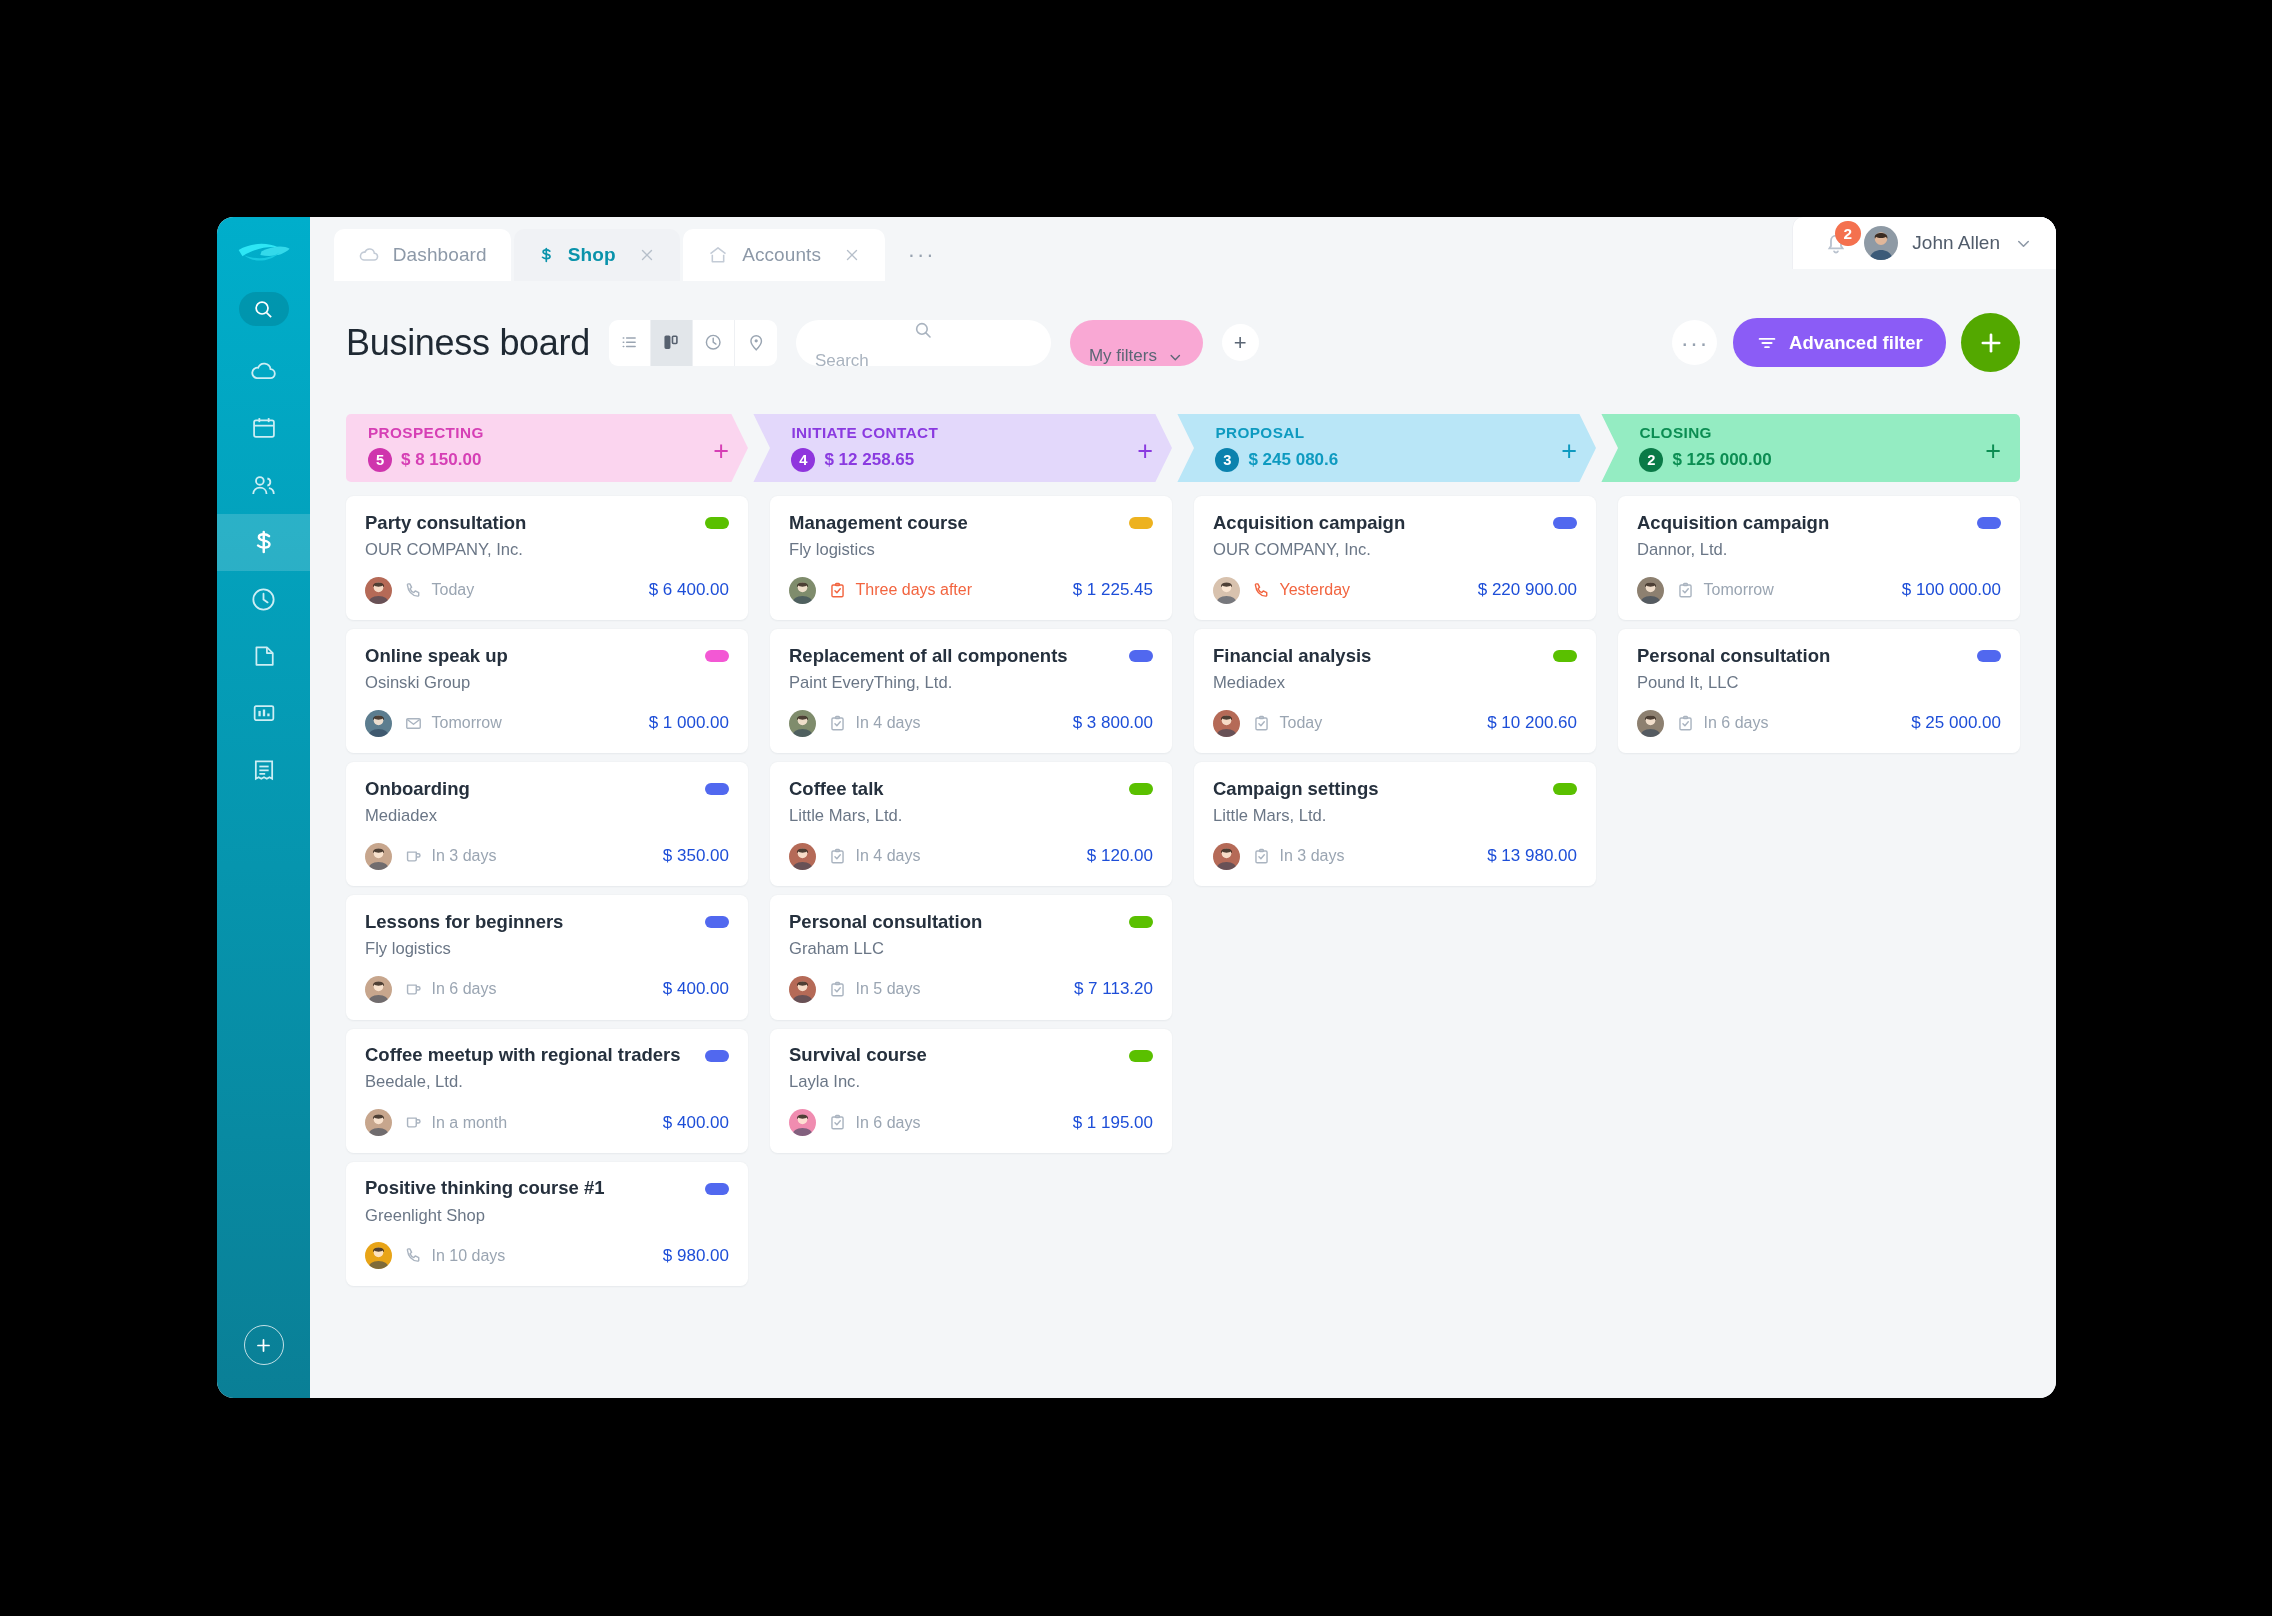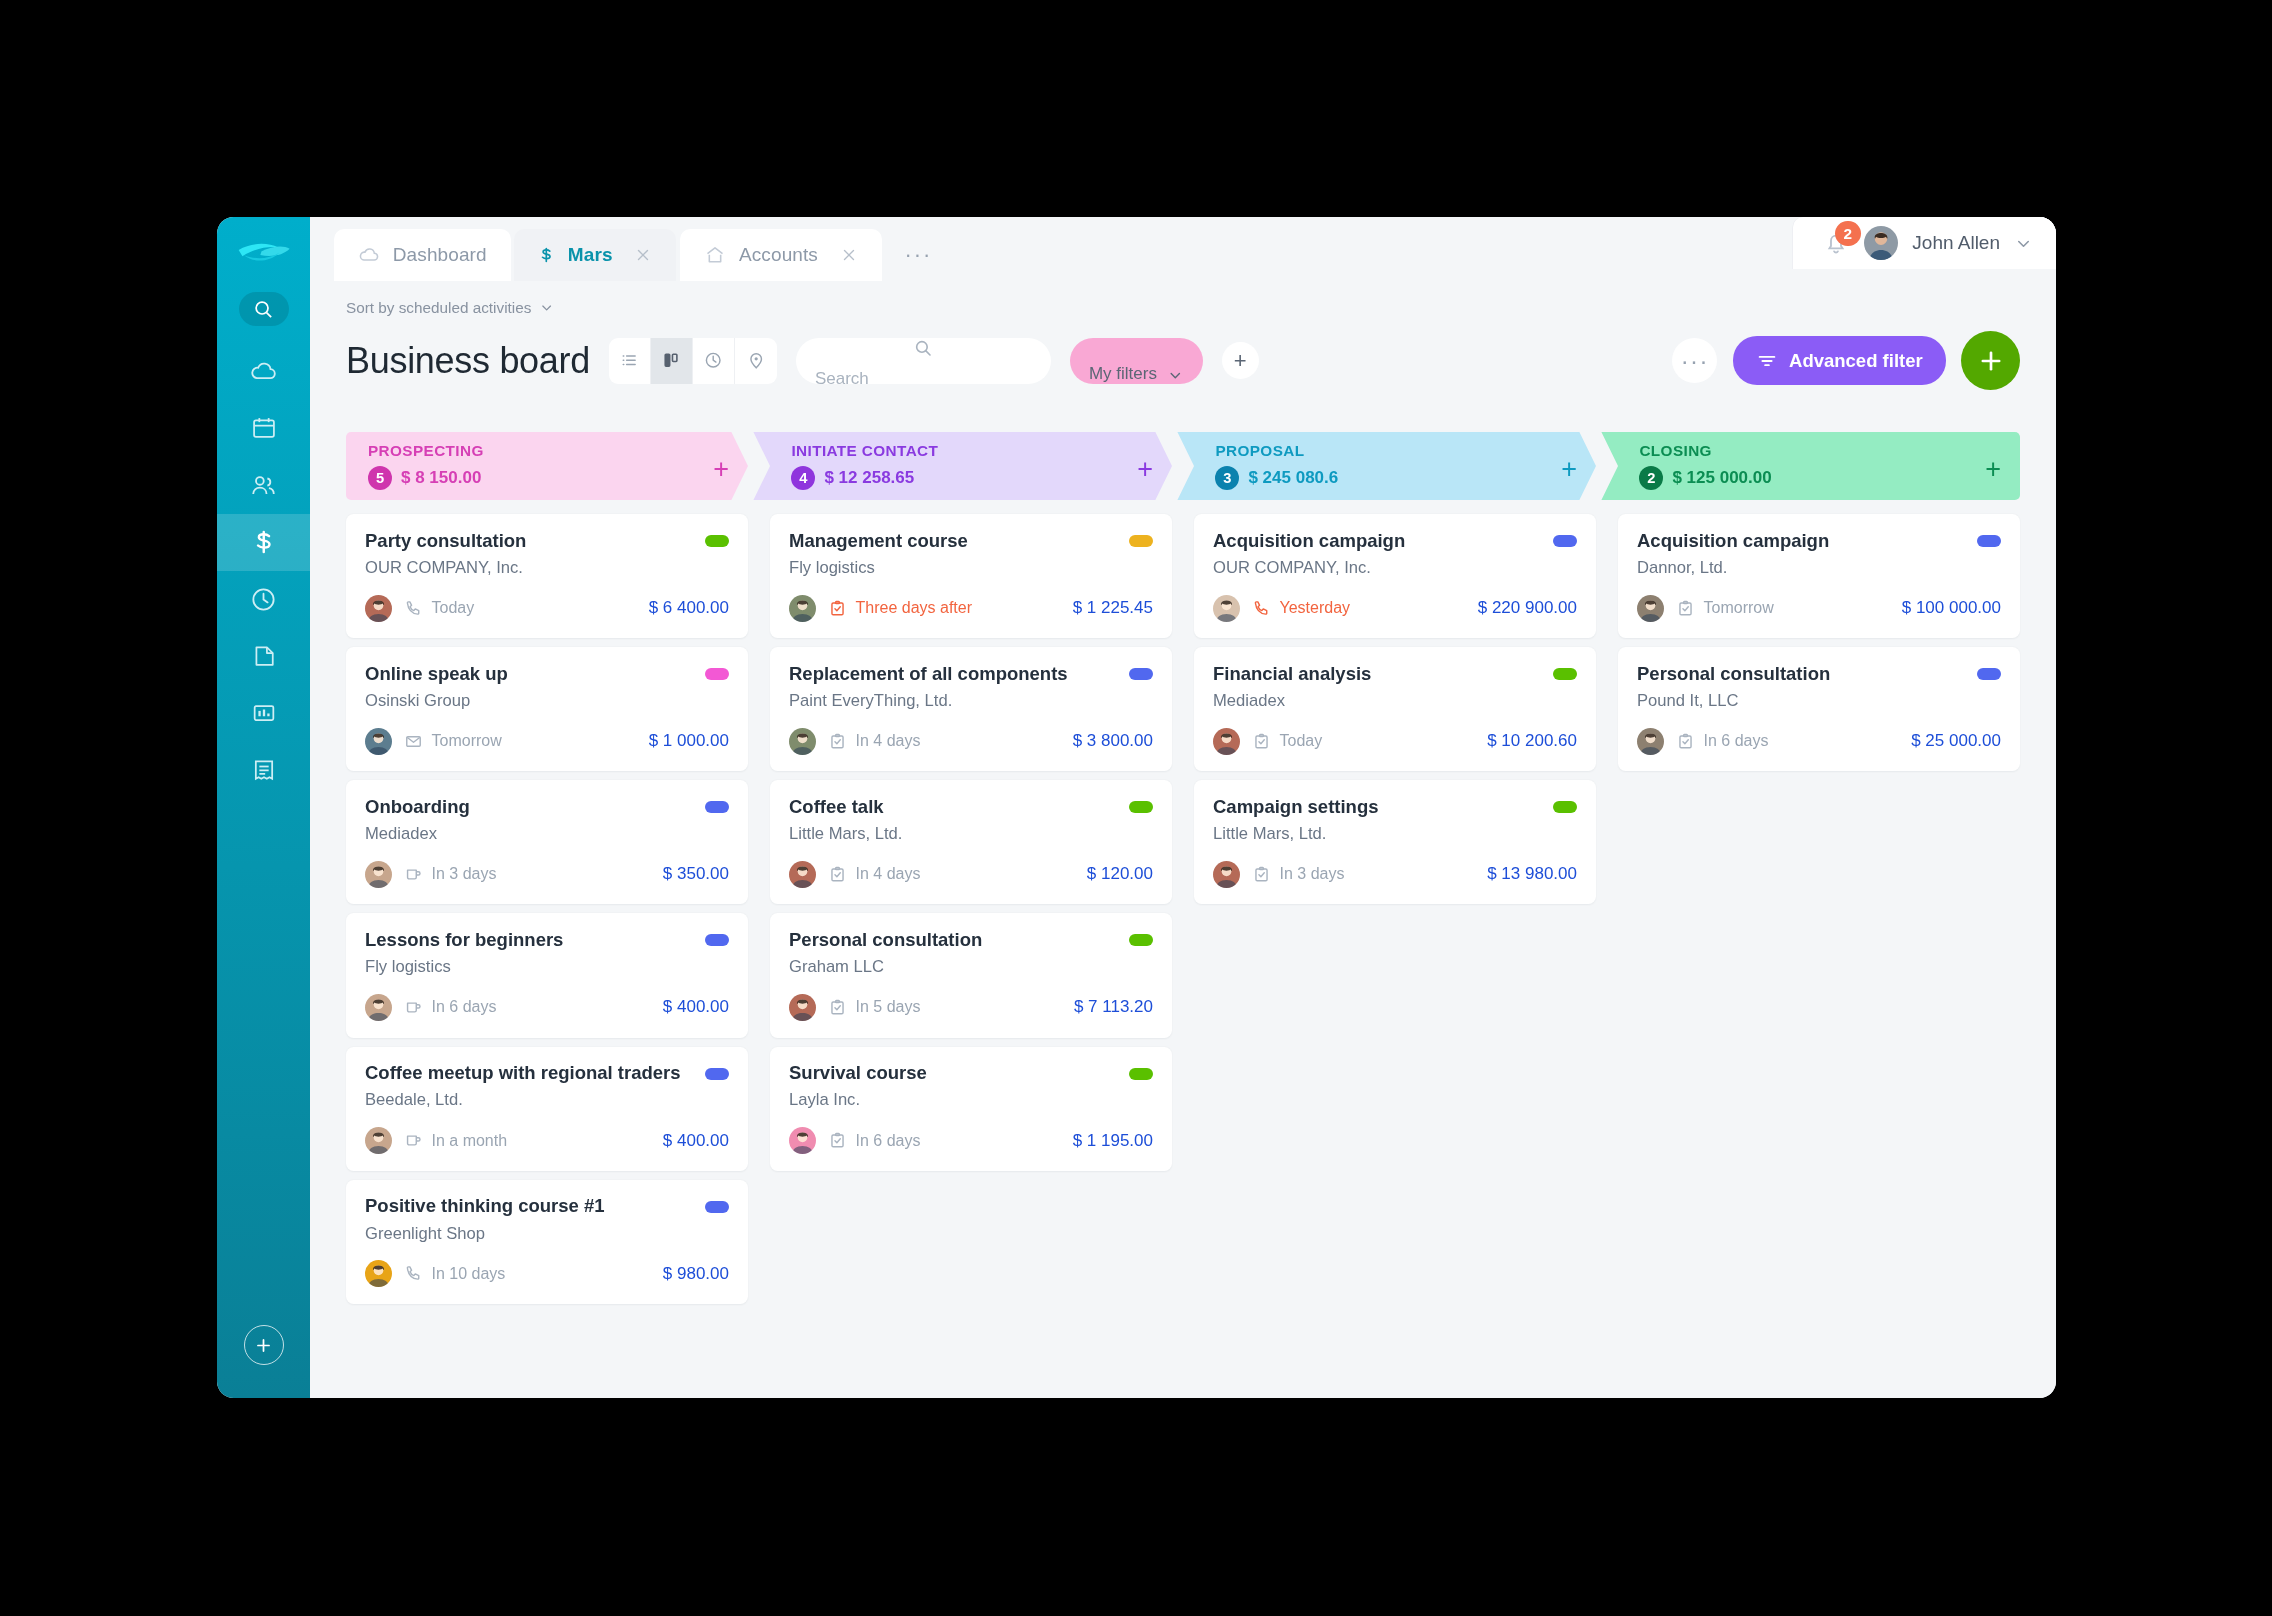--- a/index.html
+++ b/index.html
@@ -275,21 +275,21 @@
             <span>Dashboard</span>
           </div>
 
           <div class="tab active">
             <span>
               <svg width="16.6" height="22" viewBox="0 0 24 24" fill="none" stroke="#0a93ab" stroke-width="2.4" stroke-linecap="round">
                 <path d="M17 6.5c-1.3-1.2-3.2-1.8-5-1.8-2.6 0-4.6 1-4.6 2.8 0 4.2 10 2.1 10 6.6 0 2-2.2 3.2-5.2 3.2-2.2 0-4.3-.7-5.6-2"></path>
                 <line x1="12" y1="2.6" x2="12" y2="21.4"></line>
               </svg>
             </span>
-            <span>Mars</span>
+            <span>Shop</span>
             <span class="tab-close">
               <svg width="18" height="18" viewBox="0 0 24 24" stroke="#b6bfca" stroke-width="1.8" stroke-linecap="round">
                 <line x1="6" y1="6" x2="18" y2="18"></line>
                   <line x1="18" y1="6" x2="6" y2="18"></line>
               </svg>
             </span>
           </div>
 
           <div class="tab">
             <span>
@@ -331,28 +331,20 @@
           <span class="username">John Allen</span>
           <span>
             <svg width="19" height="19" viewBox="0 0 24 24" fill="none" stroke="#8e99a7" stroke-width="2" stroke-linecap="round" stroke-linejoin="round">
               <polyline points="6,9.5 12,15.5 18,9.5"></polyline>
             </svg>
           </span>
         </div>
       </div>
 
       <div class="toolbar-area">
-        <div class="sortrow">
-          <span>Sort by scheduled activities</span>
-          <span>
-            <svg width="15.3" height="15.3" viewBox="0 0 24 24" fill="none" stroke="#8892a0" stroke-width="2" stroke-linecap="round" stroke-linejoin="round">
-              <polyline points="6,9.5 12,15.5 18,9.5"></polyline>
-            </svg>
-          </span>
-        </div>
 
         <div class="titlerow">
           <div class="board-title">Business board</div>
 
           <div class="viewtoggle">
             <div class="vt">
               <svg width="20.4" height="20.4" viewBox="0 0 24 24" stroke="#9aa5b2" stroke-width="1.8" stroke-linecap="round">
                 <line x1="9" y1="7" x2="19" y2="7"></line>
                   <line x1="9" y1="12" x2="19" y2="12"></line>
                   <line x1="9" y1="17" x2="19" y2="17"></line>

